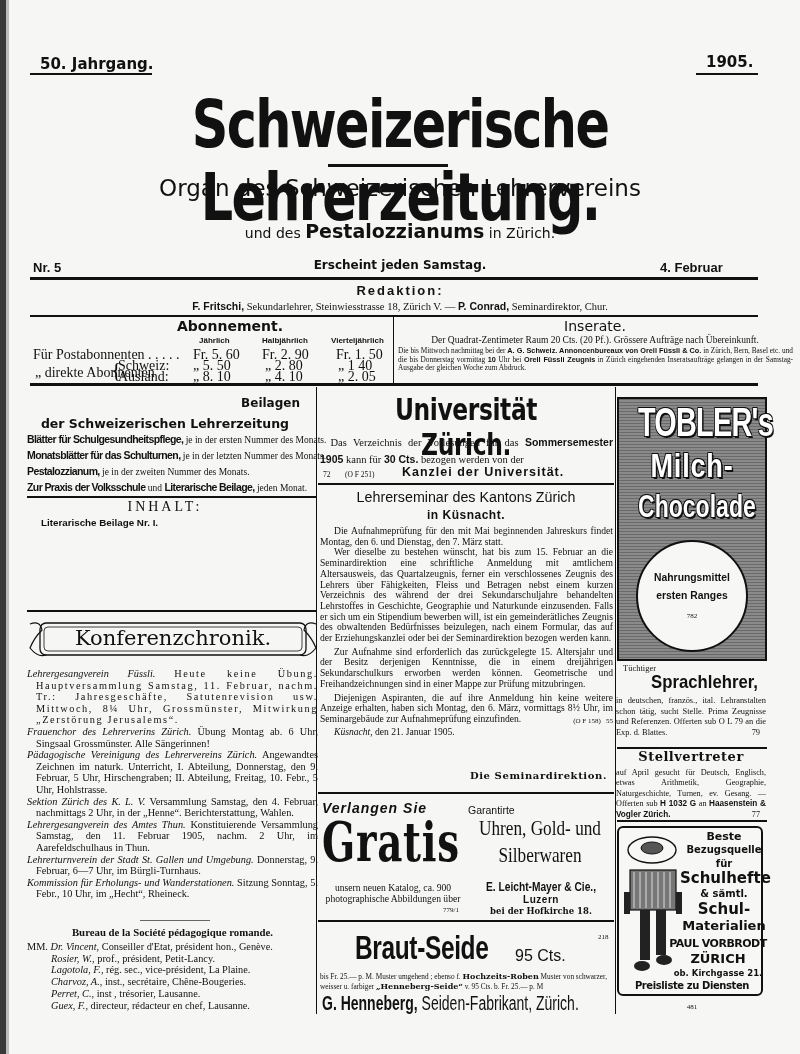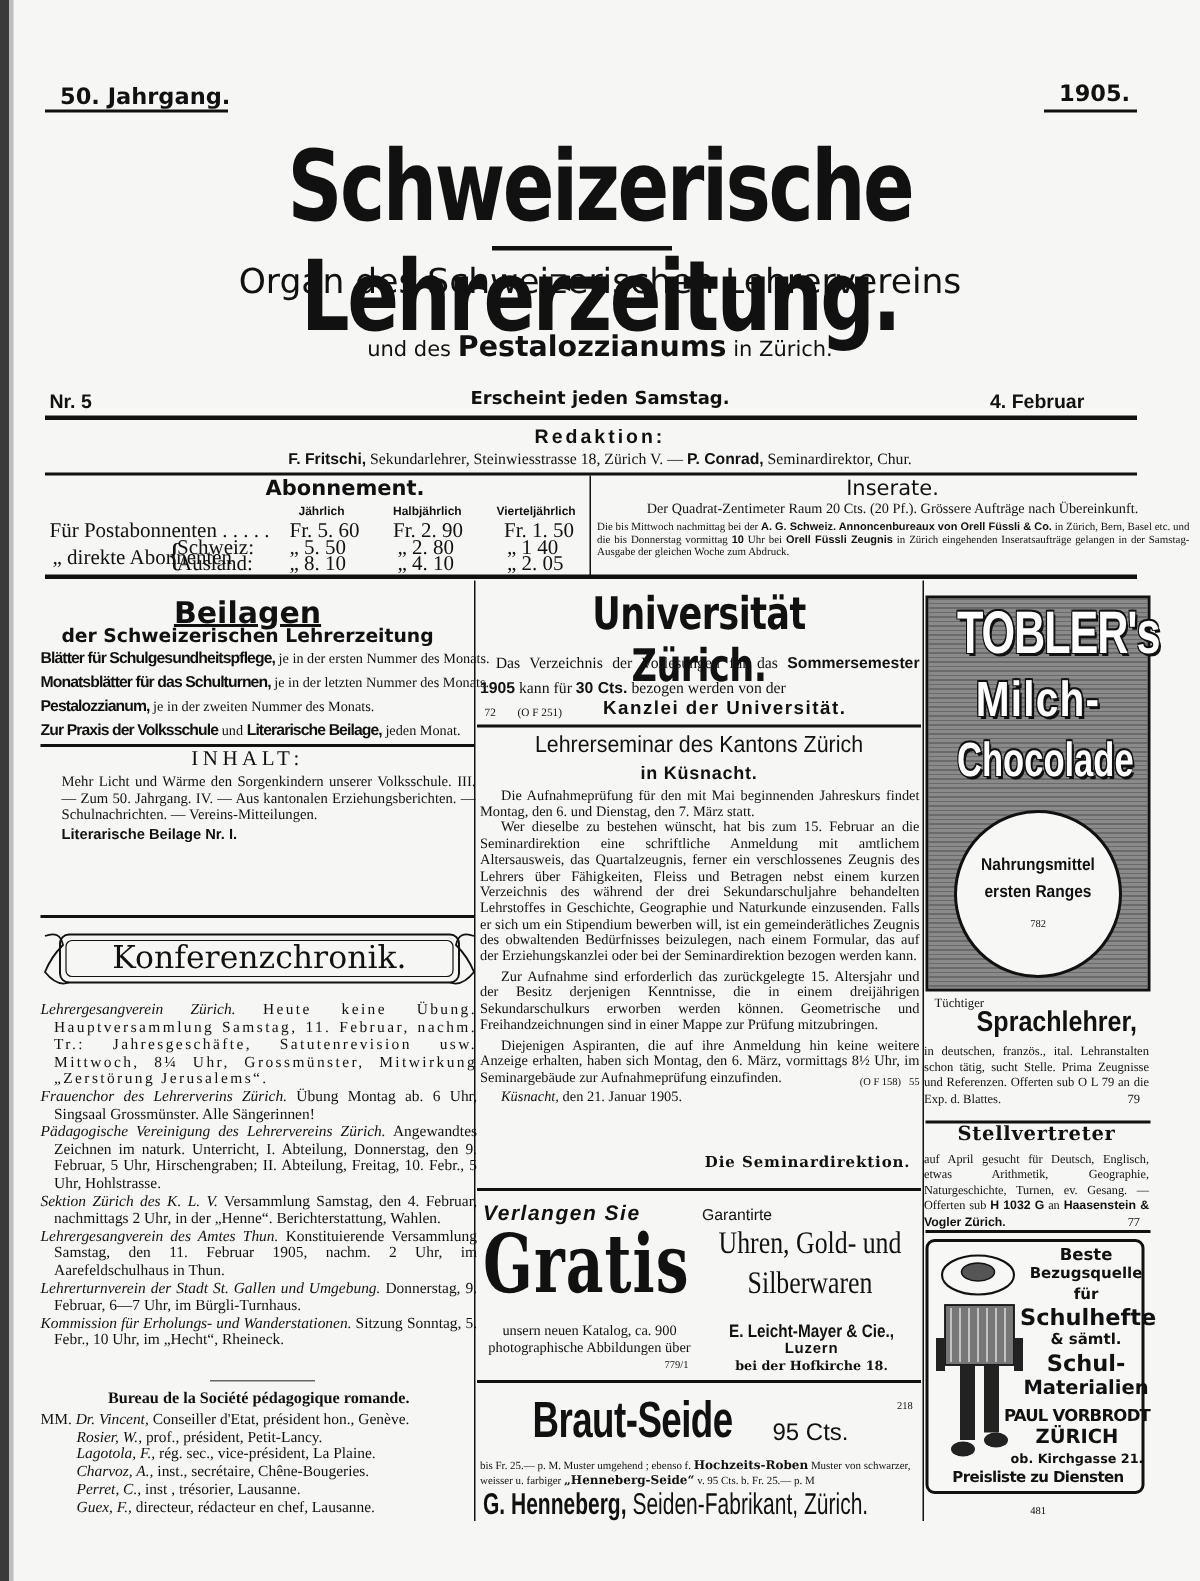--- a/index.html
+++ b/index.html
@@ -33,21 +33,21 @@
   
   .abo-title { left: 120px; width: 220px; top: 318px; text-align: center; font-family: "DejaVu Sans", sans-serif; font-weight: bold; font-size: 14px; }
   .abo-hdr { top: 336px; font-family: "Liberation Sans", sans-serif; font-weight: bold; font-size: 8px; }
   .abo-row { font-size: 14px; }
   .inserate-title { left: 395px; width: 400px; top: 318px; text-align: center; font-family: "DejaVu Sans", sans-serif; font-size: 14px; }
   .ins-line1 { left: 395px; width: 400px; top: 335px; text-align: center; font-size: 9.5px; }
   .ins-small { left: 398px; width: 395px; top: 347px; font-size: 7.3px; line-height: 8.6px; text-align: justify; }
   .ins-small b { font-family: "Liberation Sans", sans-serif; }
 
   
-  .beilagen-title { left: 30px; width: 270px; top: 396px; text-align: center; font-family: "DejaVu Sans", sans-serif; font-weight: bold; font-size: 20px; text-decoration: underline; }
+  .beilagen-title { left: 30px; width: 270px; top: 396px; text-align: right; font-family: "DejaVu Sans", sans-serif; font-weight: bold; font-size: 12px; }
   .beilagen-sub { left: 30px; width: 270px; top: 416px; text-align: center; font-family: "DejaVu Sans", sans-serif; font-weight: bold; font-size: 12.5px; }
   .beil-line { left: 27px; width: 290px; font-size: 9.5px; white-space: nowrap; }
   .beil-line b { font-family: "Liberation Sans", sans-serif; font-weight: bold; font-size: 10.5px; letter-spacing: -0.6px; }
   .inhalt-title { left: 30px; width: 270px; top: 499px; text-align: center; font-size: 14px; letter-spacing: 3px; }
   .inhalt-text { left: 27px; width: 290px; top: 516px; font-size: 9.8px; line-height: 11.2px; text-align: justify; }
   .inhalt-text .ind { padding-left: 14px; }
   .inhalt-text b.s { font-family: "Liberation Sans", sans-serif; }
 
   
   .kc-frame { left: 28px; top: 618px; width: 290px; height: 42px; }
@@ -203,36 +203,35 @@
   <div class="abs beil-line" style="top:481px;">
     <b>Zur Praxis der Volksschule</b>
     <span>und</span>
     <b>Literarische Beilage,</b>
     <span>jeden Monat.</span>
   </div>
   <div class="hr" style="left:27px;top:496px;width:289px;height:2px;"></div>
 
   <div class="abs inhalt-title">INHALT:</div>
   <div class="abs inhalt-text">
-    <p class="ind">Mehr Licht und Wärme den Sorgenkindern unserer Volksschule. III. — Zum 50. Jahrgang. IV. — Aus kantonalen Erziehungsberichten. — Schulnachrichten. — Vereins-Mitteilungen.</p>
     <p class="ind" style="margin-top:1px;">
       <b class="s">Literarische Beilage Nr. I.</b>
     </p>
   </div>
   <div class="hr" style="left:27px;top:610px;width:289px;height:2px;"></div>
 
   <svg class="abs kc-frame" viewBox="0 0 290 42">
     <rect x="12" y="5" width="266" height="32" rx="6" fill="none" stroke="#111" stroke-width="1.3"></rect>
     <rect x="16" y="9" width="258" height="24" rx="4" fill="none" stroke="#111" stroke-width="0.8"></rect>
     <path d="M2 6 Q 12 2 14 12 Q 6 20 2 30 Q 10 40 18 37" fill="none" stroke="#111" stroke-width="1.2"></path>
     <path d="M288 6 Q 278 2 276 12 Q 284 20 288 30 Q 280 40 272 37" fill="none" stroke="#111" stroke-width="1.2"></path>
   </svg>
   <div class="abs kc-title">Konferenzchronik.</div>
   <div class="abs kc-text">
-    <p><i>Lehrergesangverein Zürich.</i> <span class="spaced">Heute keine Übung. Hauptversammlung Samstag, 11. Februar, nachm. Tr.: Jahresgeschäfte, Satutenrevision usw. Mittwoch, 8¼ Uhr, Grossmünster, Mitwirkung „Zerstörung Jerusalems“.</span></p>
+    <p><i>Lehrergesangverein Füssli.</i> <span class="spaced">Heute keine Übung. Hauptversammlung Samstag, 11. Februar, nachm. Tr.: Jahresgeschäfte, Satutenrevision usw. Mittwoch, 8¼ Uhr, Grossmünster, Mitwirkung „Zerstörung Jerusalems“.</span></p>
     <p><i>Frauenchor des Lehrerverins Zürich.</i> <span>Übung Montag ab. 6 Uhr, Singsaal Grossmünster. Alle Sängerinnen!</span></p>
     <p><i>Pädagogische Vereinigung des Lehrervereins Zürich.</i> <span>Angewandtes Zeichnen im naturk. Unterricht, I. Abteilung, Donnerstag, den 9. Februar, 5 Uhr, Hirschengraben; II. Abteilung, Freitag, 10. Febr., 5 Uhr, Hohlstrasse.</span></p>
     <p><i>Sektion Zürich des K. L. V.</i> <span>Versammlung Samstag, den 4. Februar, nachmittags 2 Uhr, in der „Henne“. Berichterstattung, Wahlen.</span></p>
     <p><i>Lehrergesangverein des Amtes Thun.</i> <span>Konstituierende Versammlung Samstag, den 11. Februar 1905, nachm. 2 Uhr, im Aarefeldschulhaus in Thun.</span></p>
     <p><i>Lehrerturnverein der Stadt St. Gallen und Umgebung.</i> <span>Donnerstag, 9. Februar, 6—7 Uhr, im Bürgli-Turnhaus.</span></p>
     <p><i>Kommission für Erholungs- und Wanderstationen.</i> <span>Sitzung Sonntag, 5. Febr., 10 Uhr, im „Hecht“, Rheineck.</span></p>
   </div>
   <div class="abs thin-rule"></div>
   <div class="abs bureau-title">Bureau de la Société pédagogique romande.</div>
   <div class="abs bureau-list">

